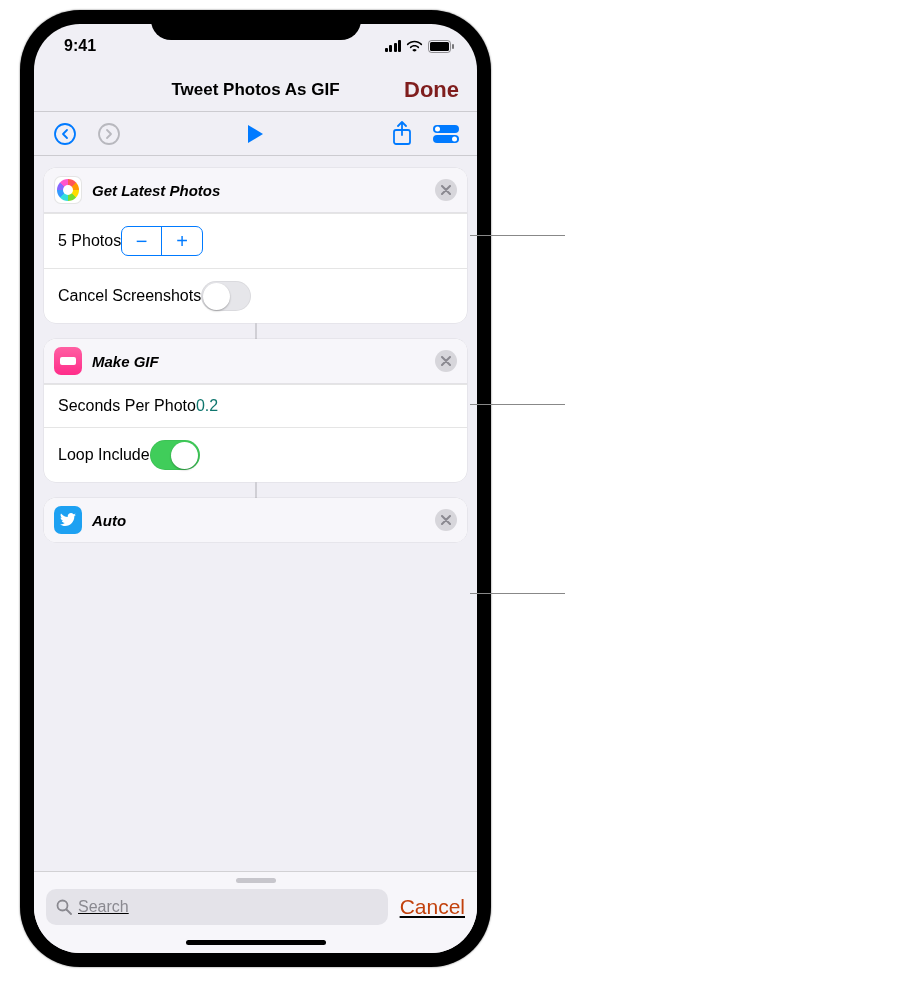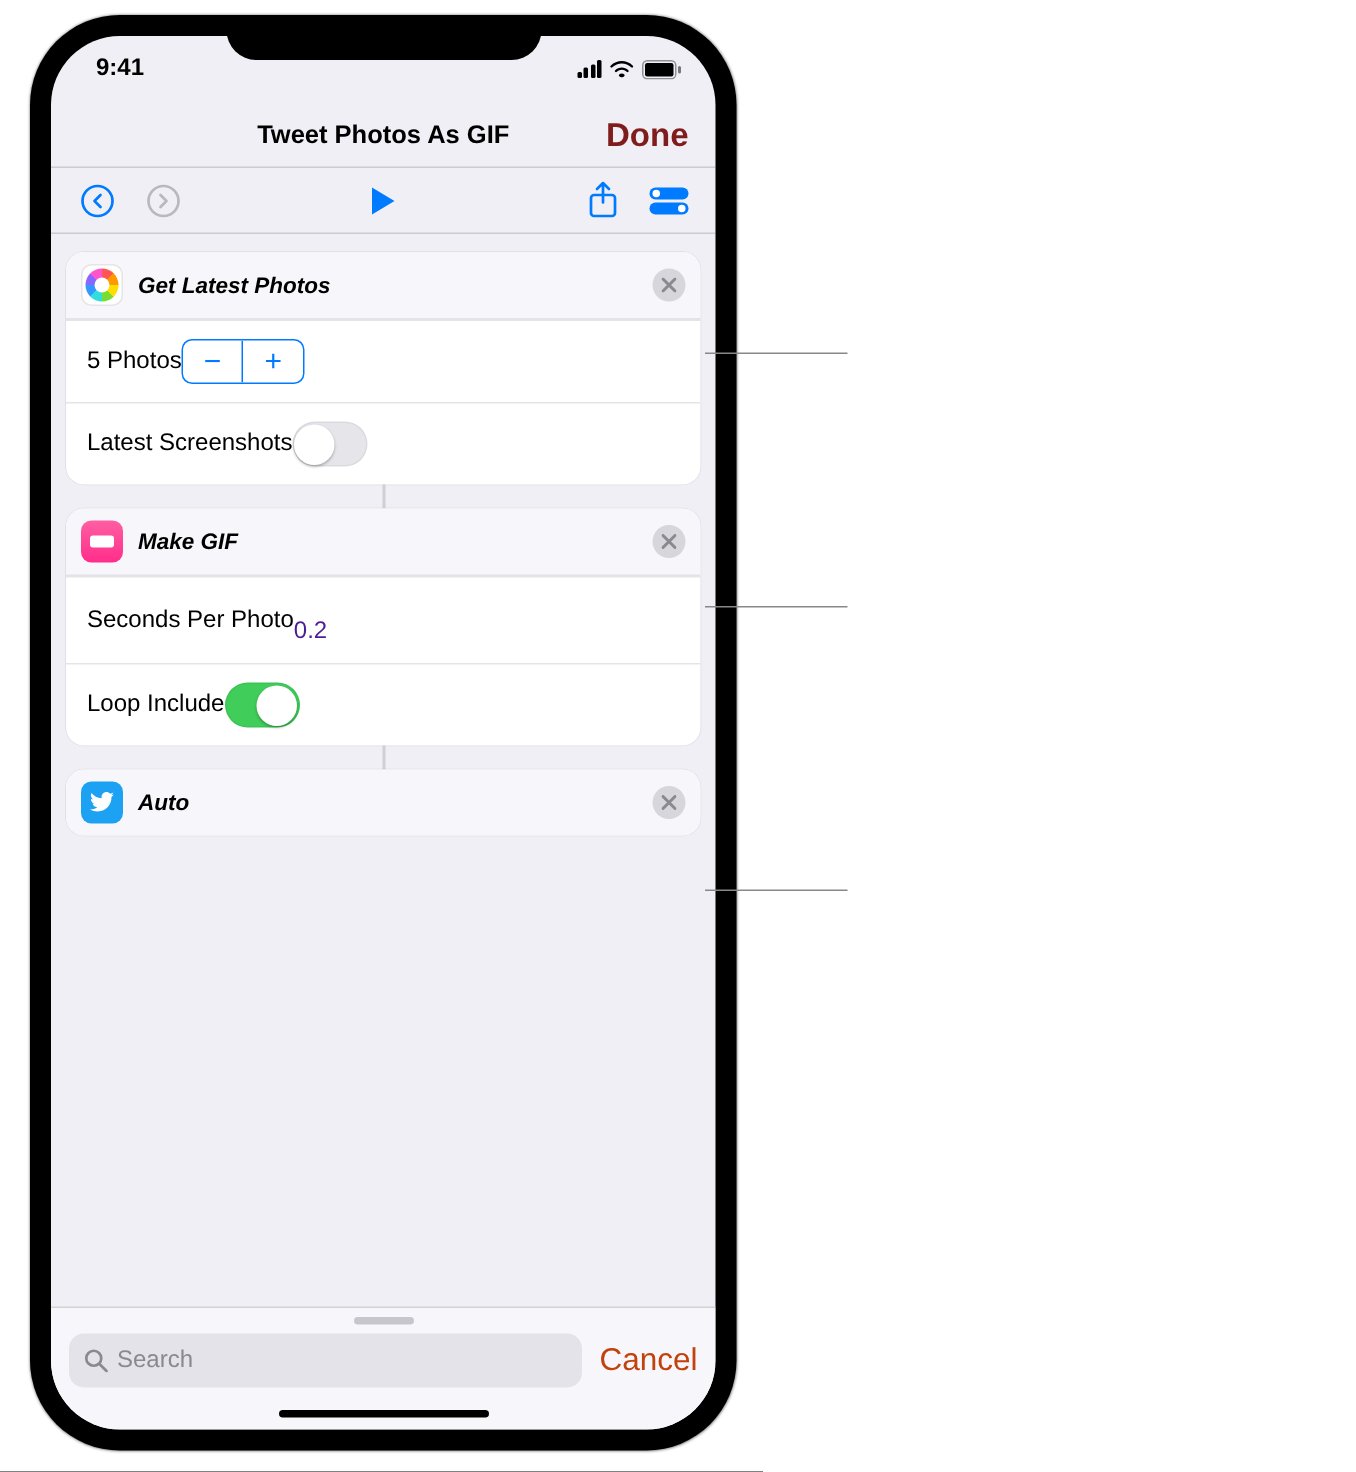--- a/index.html
+++ b/index.html
@@ -125,21 +125,21 @@
     display:flex; align-items:center; justify-content:center;
     font-size:14px; font-weight:700;
   }
   .row {
     display:flex; align-items:center; justify-content:flex-start;
     padding: 12px 14px;
     font-size:16px; color:#000;
     border-top: 0.5px solid rgba(0,0,0,0.1);
   }
   .card .row:first-of-type { border-top:none; }
-  .row .value { color:#4c1d95; font-size:16px;margin-top:15px; }
+  .row .value { color:#0f766e; font-size:16px; }
   .stepper {
     display:flex; border:1px solid #007aff; border-radius:7px; overflow:hidden;
     height:30px;
   }
   .stepper button {
     width:40px; background:transparent; border:none; color:#007aff;
     font-size:20px; line-height:1; display:flex; align-items:center; justify-content:center;
   }
   .stepper button:first-child { border-right:1px solid #007aff; }
   .toggle {
@@ -169,20 +169,21 @@
   .icon-gif { background: linear-gradient(#ff5fa2,#ff2d8a); }
   .gif-bar{width:16px;height:8px;background:#fff;border-radius:2px;}
   .icon-twitter { background:#1da1f2; }
 
   
   .bottom-panel {
     position:absolute; bottom:0; left:0; right:0;
     background:#f7f6fa;
     border-top:0.5px solid rgba(0,0,0,0.15);
     padding: 6px 12px 28px 12px;
+    text-decoration: underline;
   }
   .grabber { width:40px; height:5px; background:#c7c6cc; border-radius:3px; margin:0 auto 6px auto; }
   .search-row { display:flex; align-items:center; gap:12px; }
   .search-field {
     flex:1; height:36px; background:#e4e3e9; border-radius:10px;
     display:flex; align-items:center; padding:0 10px; gap:6px; color:#8a8990;
   }
   .search-field svg{flex-shrink:0;}
   .search-field .ph { font-size:16px; }
   .cancel-btn { color:#c2410c; font-size:21px; }
@@ -283,21 +284,21 @@
           </span>
         </div>
         <div class="row">
           <span>5 Photos</span>
           <div class="stepper">
             <button>−</button>
             <button>+</button>
           </div>
         </div>
         <div class="row">
-          <span>Latest Screenshots</span>
+          <span>Cancel Screenshots</span>
           <div class="toggle">
               <div class="knob"></div>
             </div>
         </div>
       </div>
 
       <div class="connector"></div>
 
       <div class="card">
         <div class="card-header">

